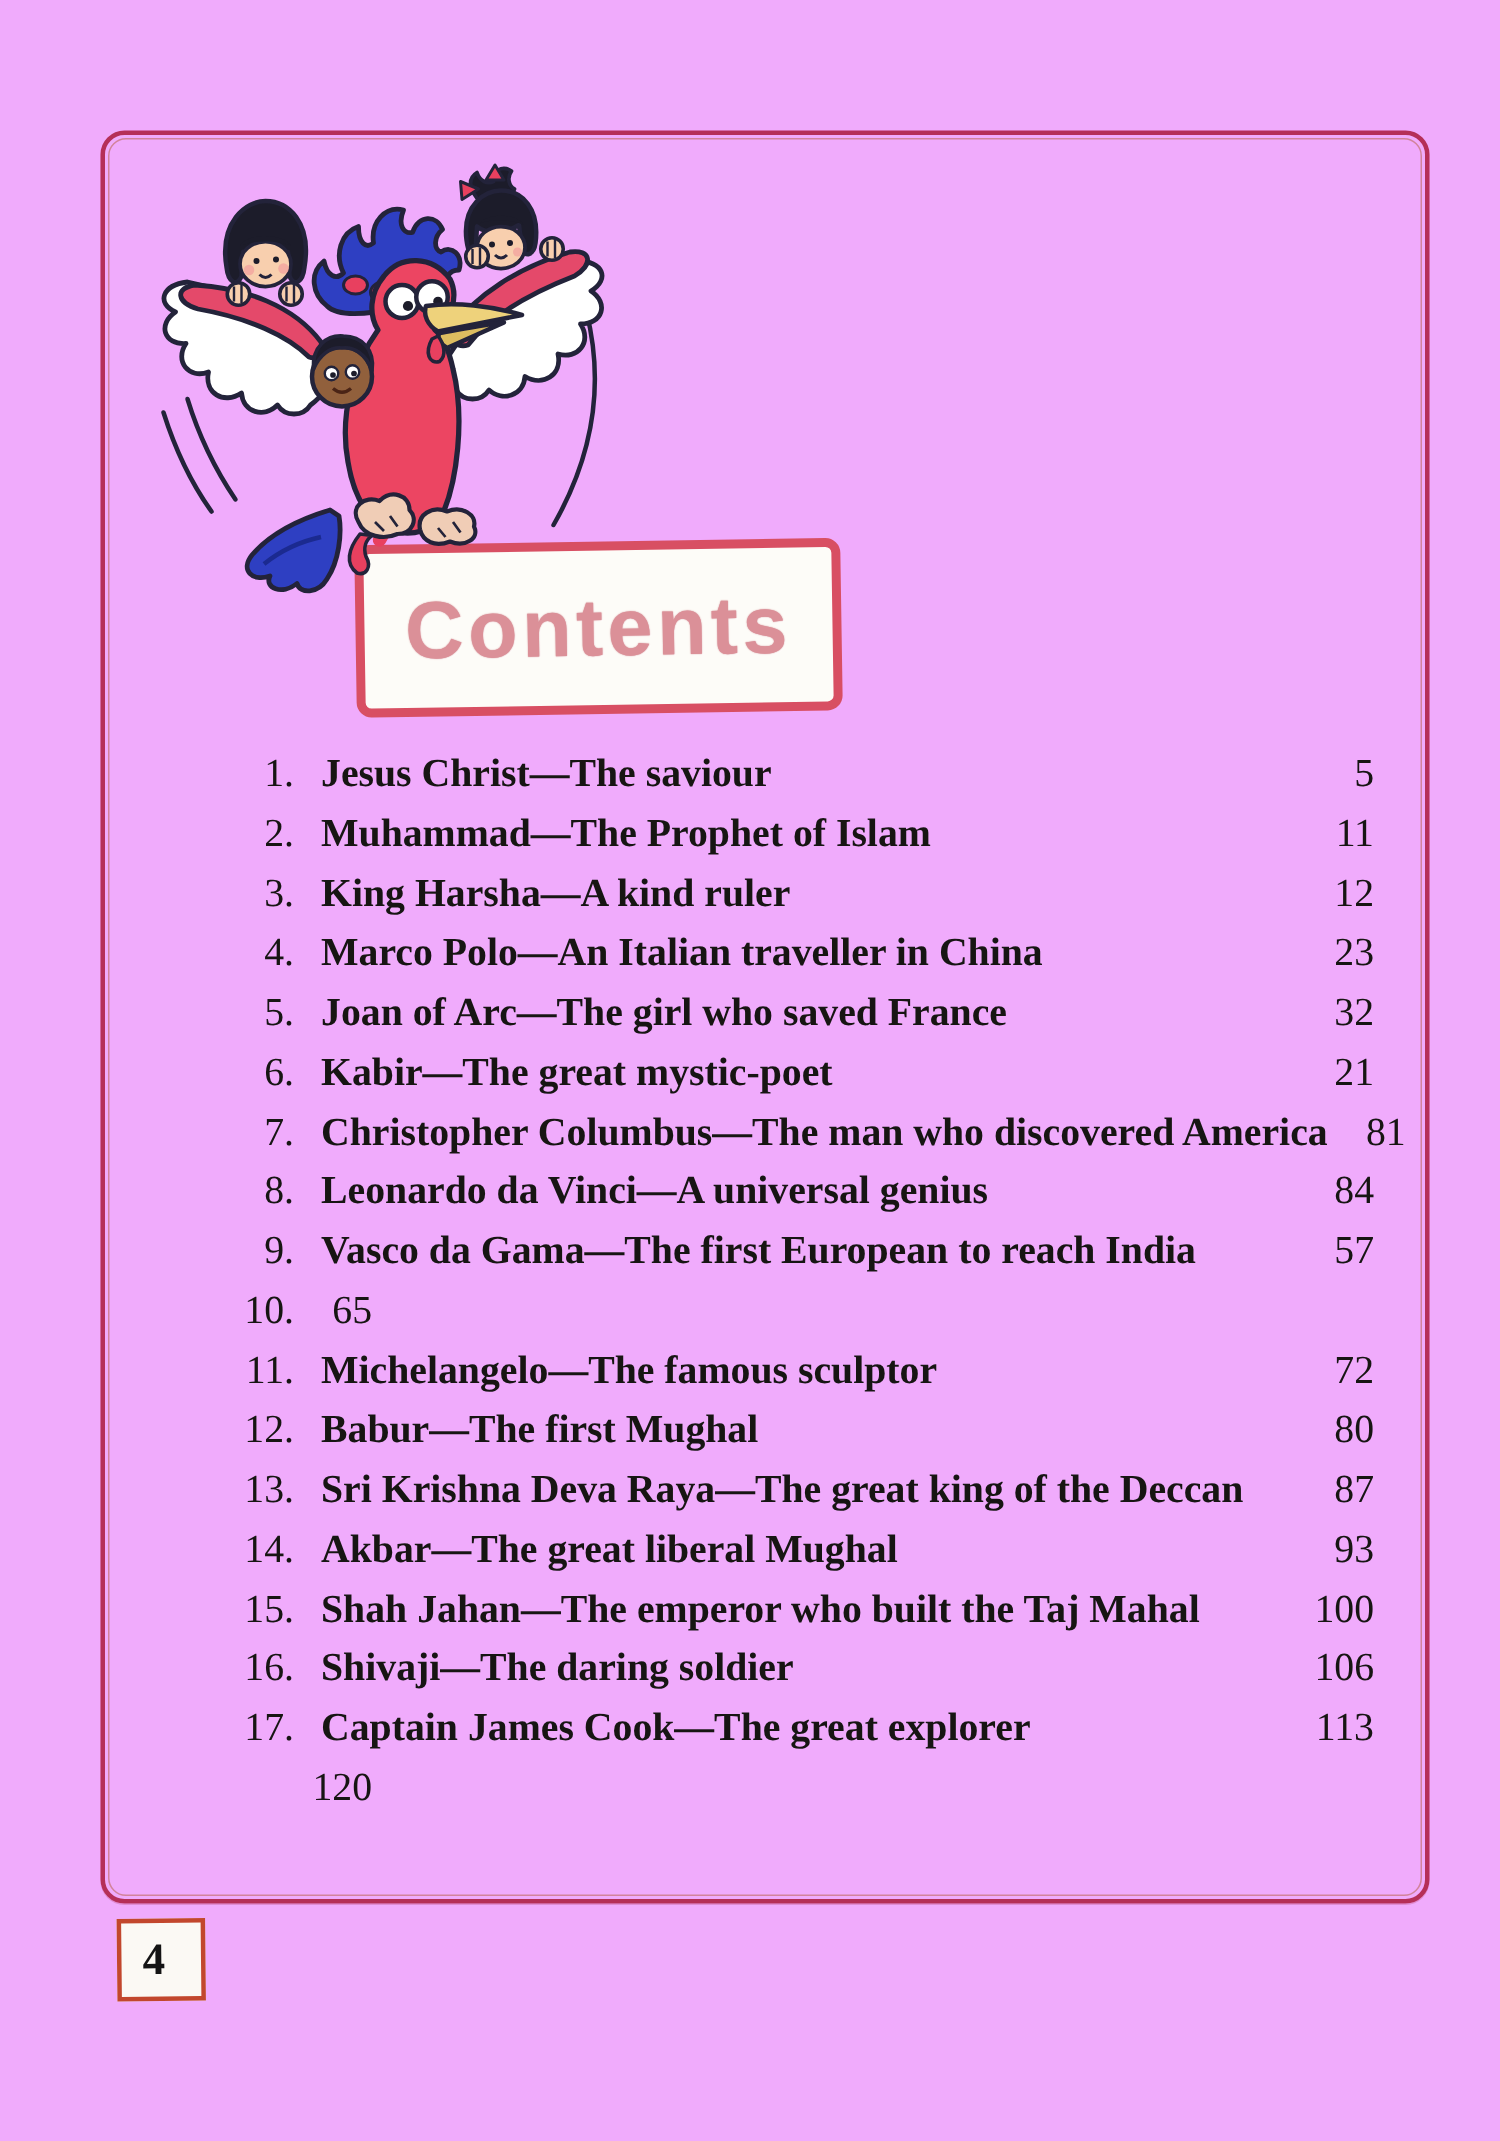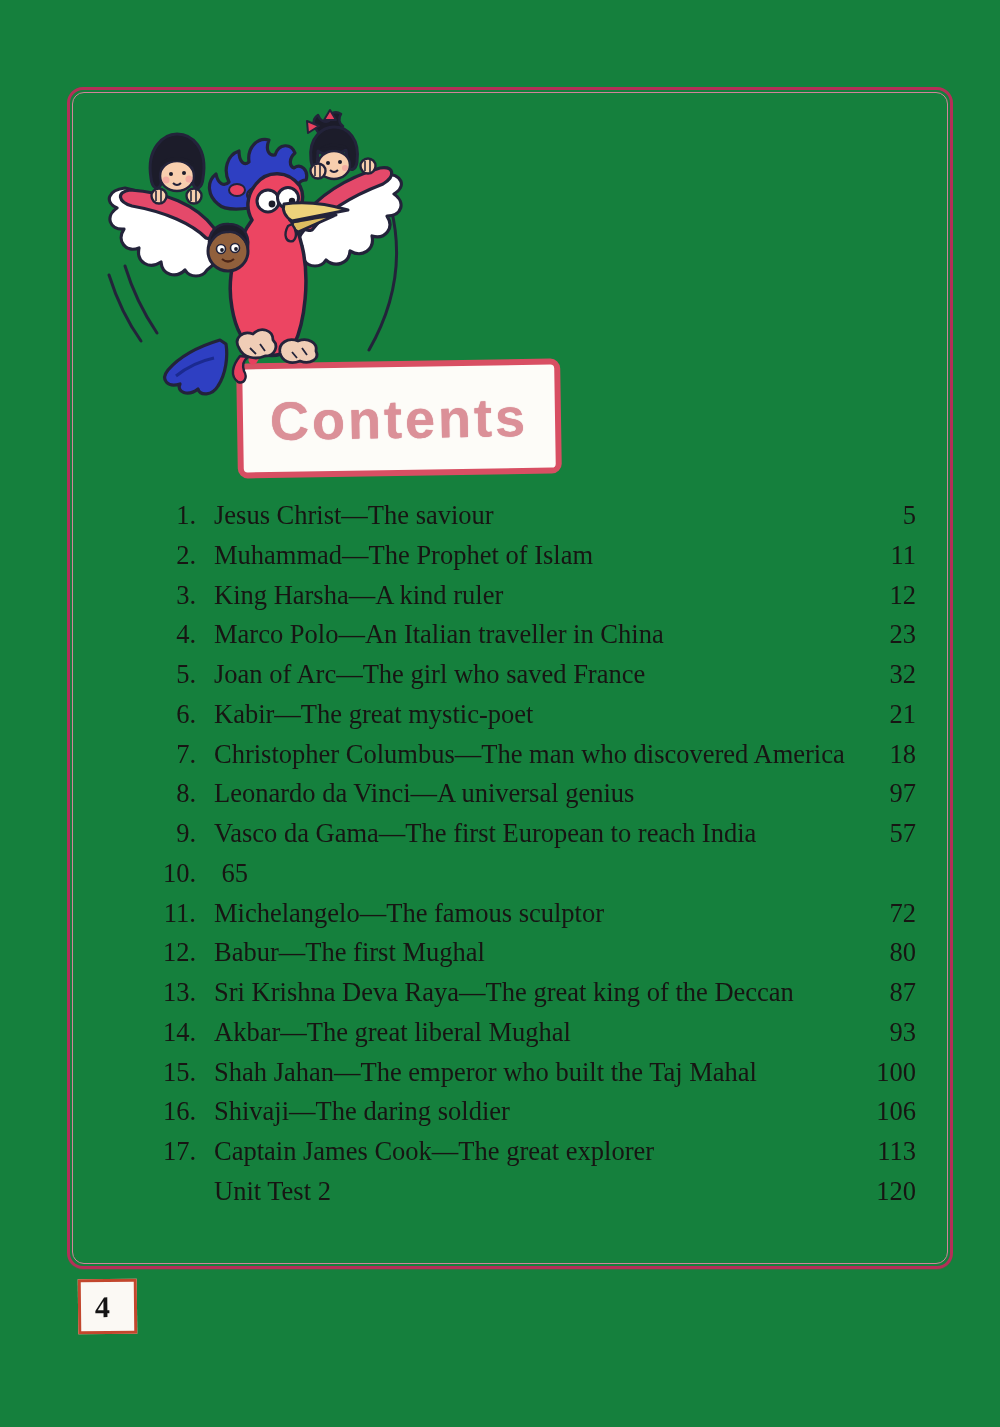--- a/index.html
+++ b/index.html
@@ -1,18 +1,18 @@
 <!DOCTYPE html>
 <html><head>
 <meta charset="utf-8">
 <style>
   html,body { margin:0; padding:0; background:#eceae4; }
   .page {
     position:relative; width:1000px; height:1427px;
-    background:#15803d;
+    background:#f0abfc;
     font-family:"Liberation Serif", serif;
     overflow:hidden;
   }
   
   .main-border {
     position:absolute; left:67px; top:87px; width:880px; height:1176px;
     border:3px solid #b52f58; border-radius:16px;
     box-shadow: 0 1px 0 rgba(181,47,88,.25);
   }
   .inner-border {
@@ -34,21 +34,21 @@
     font-family:"Liberation Sans", sans-serif;
     font-weight:bold; font-size:54px; letter-spacing:3px;
     color:#db9098;
     text-shadow: 0 0 1px #cf8088, 1px 1px 0 rgba(255,255,255,.6);
   }
   
   .toc { position:absolute; left:150px; top:500px; width:766px; z-index:1;
          font-size:26.5px; color:#171513; }
   .toc-row { display:flex; align-items:baseline; height:39.75px; }
   .toc-num   { flex:none; width:46px; text-align:right; }
-  .toc-title { flex:1; margin-left:18px; white-space:nowrap; overflow:visible; }
+  .toc-title { flex:1; margin-left:18px; white-space:nowrap; overflow:visible;font-weight:bold; }
   .toc-page  { flex:none; min-width:52px; text-align:right; }
   
   .folio-box {
     position:absolute; left:78px; top:1279px; width:53px; height:49px;
     border:3px solid #c2472d; background:#fbf9f4;
     transform:rotate(-0.6deg);
     display:flex; align-items:center; justify-content:center;
     z-index:2;
   }
   .folio-num {
@@ -198,26 +198,26 @@
         <span class="toc-page">32</span>
       </div>
     <div class="toc-row">
         <span class="toc-num">6.</span>
         <span class="toc-title">Kabir—The great mystic-poet</span>
         <span class="toc-page">21</span>
       </div>
     <div class="toc-row">
         <span class="toc-num">7.</span>
         <span class="toc-title">Christopher Columbus—The man who discovered America</span>
-        <span class="toc-page">18</span>
+        <span class="toc-page">81</span>
       </div>
     <div class="toc-row">
         <span class="toc-num">8.</span>
         <span class="toc-title">Leonardo da Vinci—A universal genius</span>
-        <span class="toc-page">97</span>
+        <span class="toc-page">84</span>
       </div>
     <div class="toc-row">
         <span class="toc-num">9.</span>
         <span class="toc-title">Vasco da Gama—The first European to reach India</span>
         <span class="toc-page">57</span>
       </div>
     <div class="toc-row">
         <span class="toc-num">10.</span>
         <span class="toc-page">65</span>
       </div>
@@ -251,21 +251,20 @@
         <span class="toc-title">Shivaji—The daring soldier</span>
         <span class="toc-page">106</span>
       </div>
     <div class="toc-row">
         <span class="toc-num">17.</span>
         <span class="toc-title">Captain James Cook—The great explorer</span>
         <span class="toc-page">113</span>
       </div>
     <div class="toc-row">
         <span class="toc-num"></span>
-        <span class="toc-title">Unit Test 2</span>
         <span class="toc-page">120</span>
       </div>
   </div>
 
   <div class="folio-box">
     <span class="folio-num">4</span>
   </div>
 
 </div>
 

